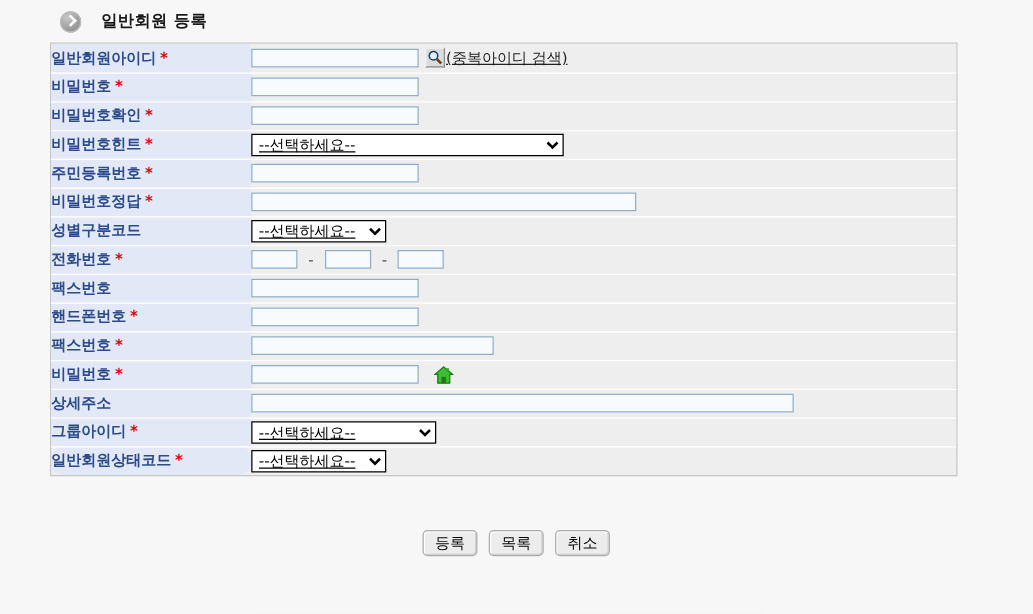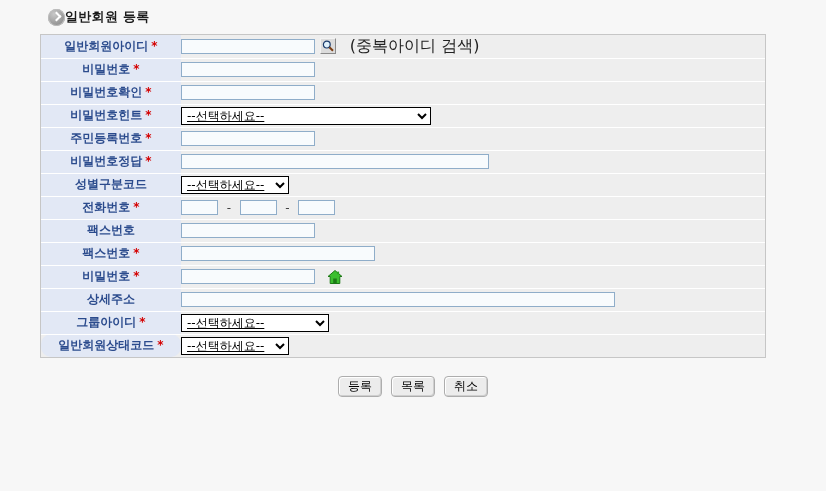--- a/index.html
+++ b/index.html
@@ -13,21 +13,21 @@
     font-family: "DejaVu Sans", "Liberation Sans", sans-serif;
     font-size: 12px;
     color: #000;
     overflow: hidden;
   }
 
   
   .page-header {
     display: flex;
     align-items: center;
-    gap: 0;
+    gap: 16px;
     padding: 6px 0 6px 48px;
     height: 22px;
   }
   .hdr-icon {
     width: 17px;
     height: 17px;
     border-radius: 50%;
     background: radial-gradient(circle at 35% 30%, #c9c9c9 0%, #9a9a9a 60%, #848484 100%);
     position: relative;
     flex: 0 0 auto;
@@ -66,23 +66,23 @@
   }
   table.form tr { height: 23px; }
   table.form td {
     padding: 0;
     border-bottom: 1px solid #ffffff;
     vertical-align: middle;
   }
   table.form tr:last-child td { border-bottom: none; border-radius: 10px; }
 
   td.lbl {
-    width: 140px;
+    width: 160px;
     background: #e2e8f5;
-    text-align: center;
+    text-align: left;
     padding-right: 6px;
     font-weight: bold;
     font-size: 12px;
     color: #2b4b8d;
     white-space: nowrap;
   }
   td.val {
     background: #eeeeee;
     padding-left: 4px;
   }
@@ -153,44 +153,46 @@
   .house-icon {
     display: inline-block;
     vertical-align: middle;
     margin-left: 8px;
     width: 16px;
     height: 16px;
     cursor: pointer;
   }
 
   .hint-text {
-    font-size: 16px;
+    font-size: 12px;
     color: #222;
     vertical-align: middle;
-    margin-left: 14px;
+    margin-left: 1px;
+    text-decoration: underline;
   }
 
   
   .btn-row {
     margin-top: 18px;
     display: flex;
     justify-content: center;
     gap: 9px;
   }
   button.cmd {
     font-family: "DejaVu Sans", "Liberation Sans", sans-serif;
     font-size: 12px;
     color: #000;
     background: #ececec;
     border: 1px solid #adadad;
     border-radius: 4px;
     padding: 2px 9px 3px 9px;
     box-shadow: inset 1px 1px 0 #ffffff, inset -1px -1px 0 #cfcfcf;
     cursor: pointer;
     line-height: 14px;
+    margin-top: 25px;
   }
 </style>
 </head>
 <body>
 
 <div class="page-header">
   <span class="hdr-icon"></span>
   <span class="hdr-title">일반회원 등록</span>
 </div>
 
@@ -269,20 +271,26 @@
         </td>
       </tr>
 
       <tr>
         <td class="lbl"><span>팩스번호</span></td>
         <td class="val">
           <input class="txt w-std" type="text" value="" style="">
         </td>
       </tr>
 
+      <tr>
+        <td class="lbl"><span>핸드폰번호</span><span class="req">*</span></td>
+        <td class="val">
+          <input class="txt w-std" type="text" value="" style="">
+        </td>
+      </tr>
 
       <tr>
         <td class="lbl"><span>팩스번호</span><span class="req">*</span></td>
         <td class="val">
           <input class="txt w-email" type="text" value="" style="">
         </td>
       </tr>
 
       <tr>
         <td class="lbl"><span>비밀번호</span><span class="req">*</span></td>

